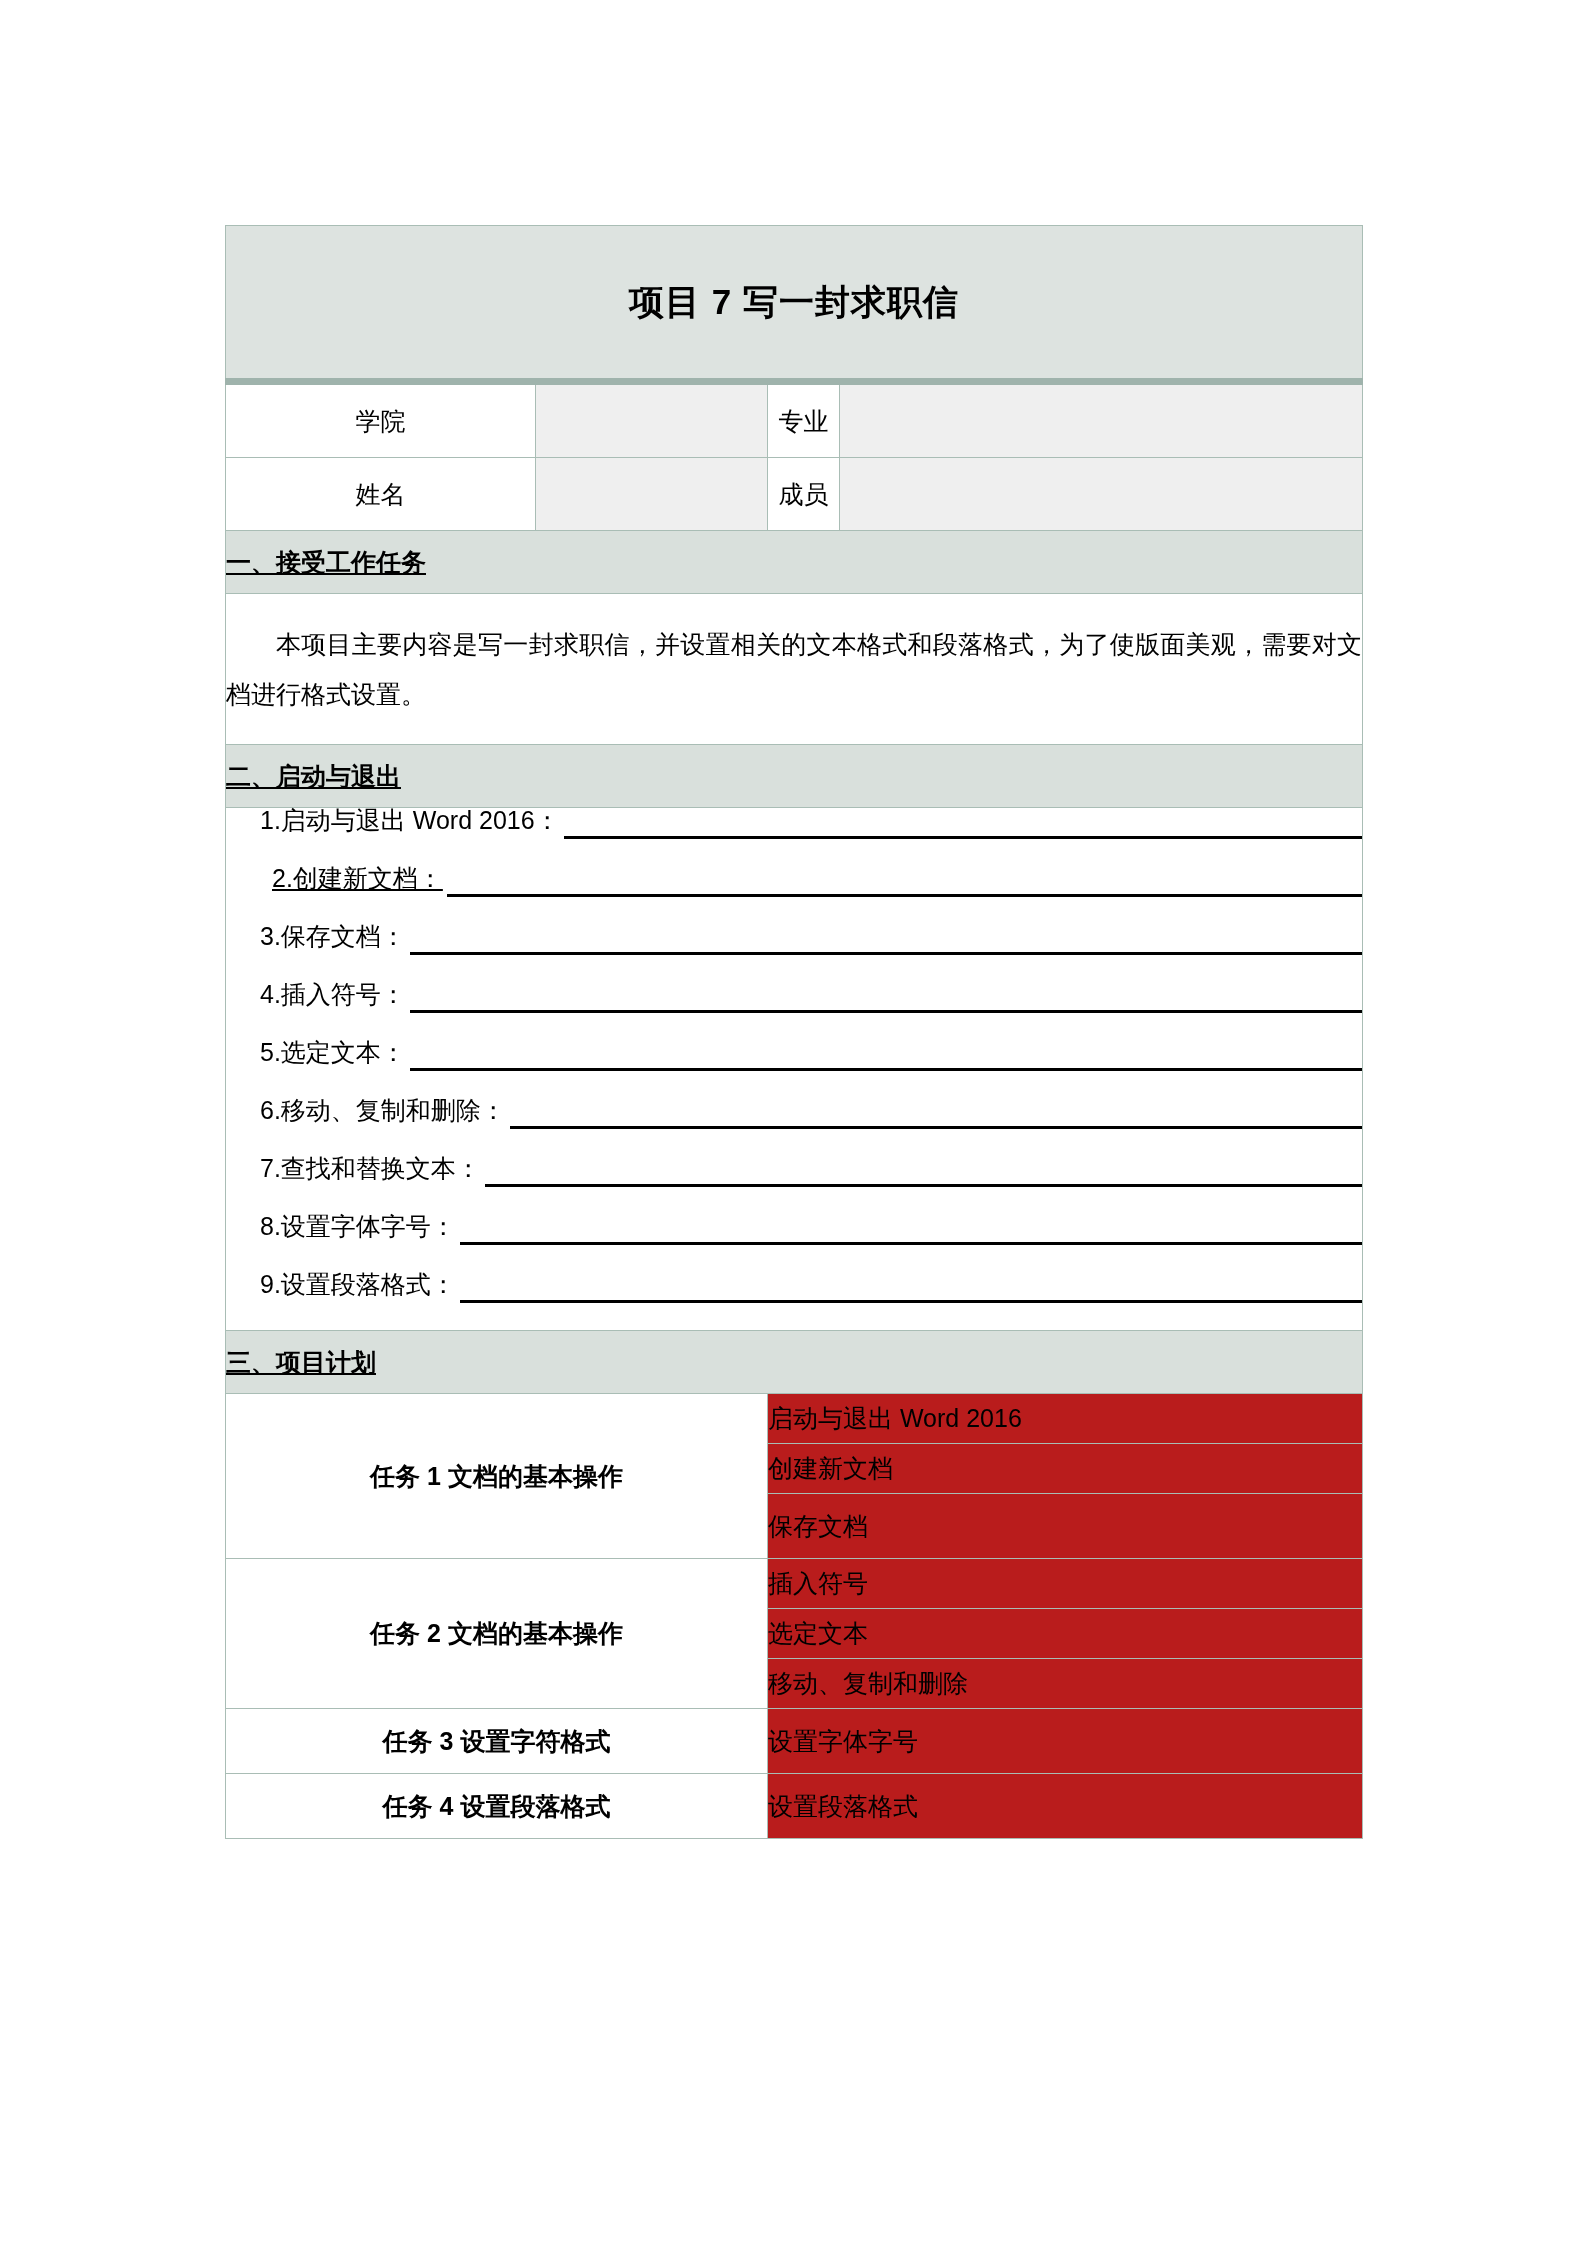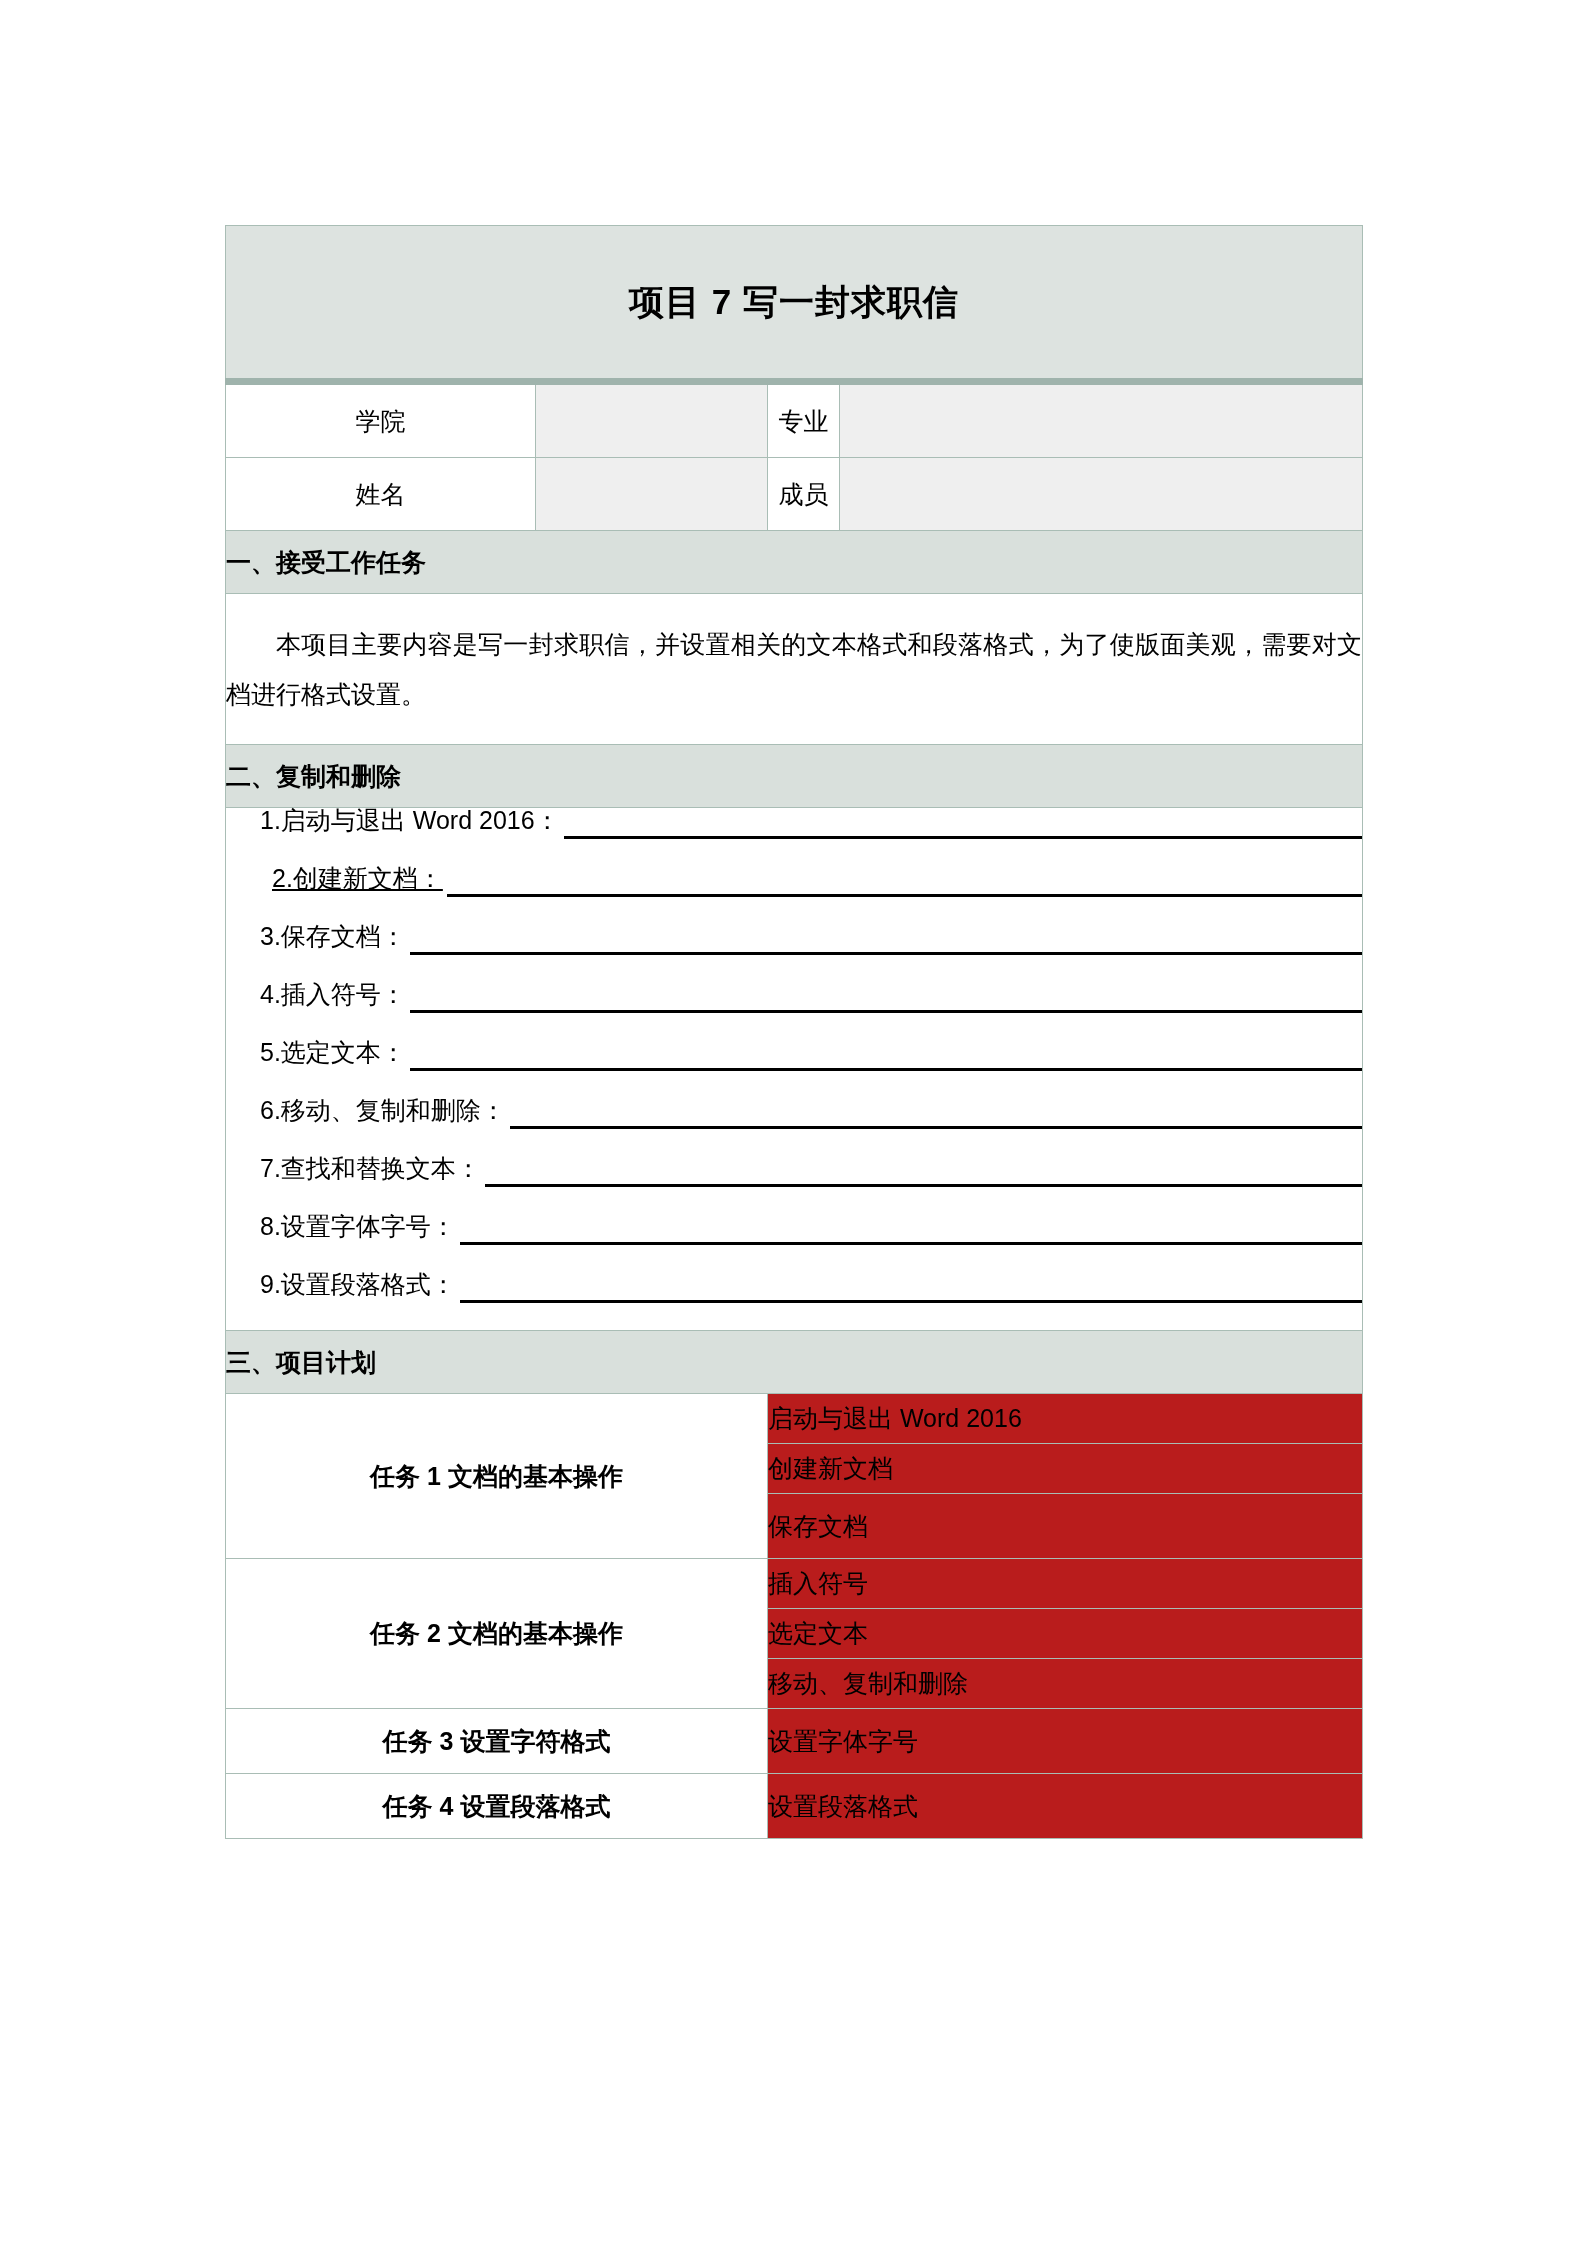--- a/index.html
+++ b/index.html
@@ -75,20 +75,21 @@
   }
 
   
   .section-header {
     background: #d9e0dc;
     height: 62px;
     padding: 0 0 0 18px;
     font-size: 25px;
     font-weight: bold;
     vertical-align: middle;
+    text-decoration: underline;
   }
   .section-header .sh-text {
     display: block;
   }
 
   
   .body-cell {
     background: #ffffff;
     padding: 22px 22px 26px 22px;
   }
@@ -190,21 +191,21 @@
       </tr>
 
       <tr>
         <td class="body-cell" colspan="4">
           <p class="body-paragraph">本项目主要内容是写一封求职信，并设置相关的文本格式和段落格式，为了使版面美观，需要对文档进行格式设置。</p>
         </td>
       </tr>
 
       <tr>
         <td class="section-header" colspan="4">
-          <span class="sh-text">二、复制和删除</span>
+          <span class="sh-text">二、启动与退出</span>
         </td>
       </tr>
 
       <tr>
         <td class="knowledge-cell" colspan="4">
           <ul class="k-list">
             <li class="k-item">
               <span class="k-label">1.启动与退出 Word 2016：</span>
               <span class="k-blank"></span>
             </li>

